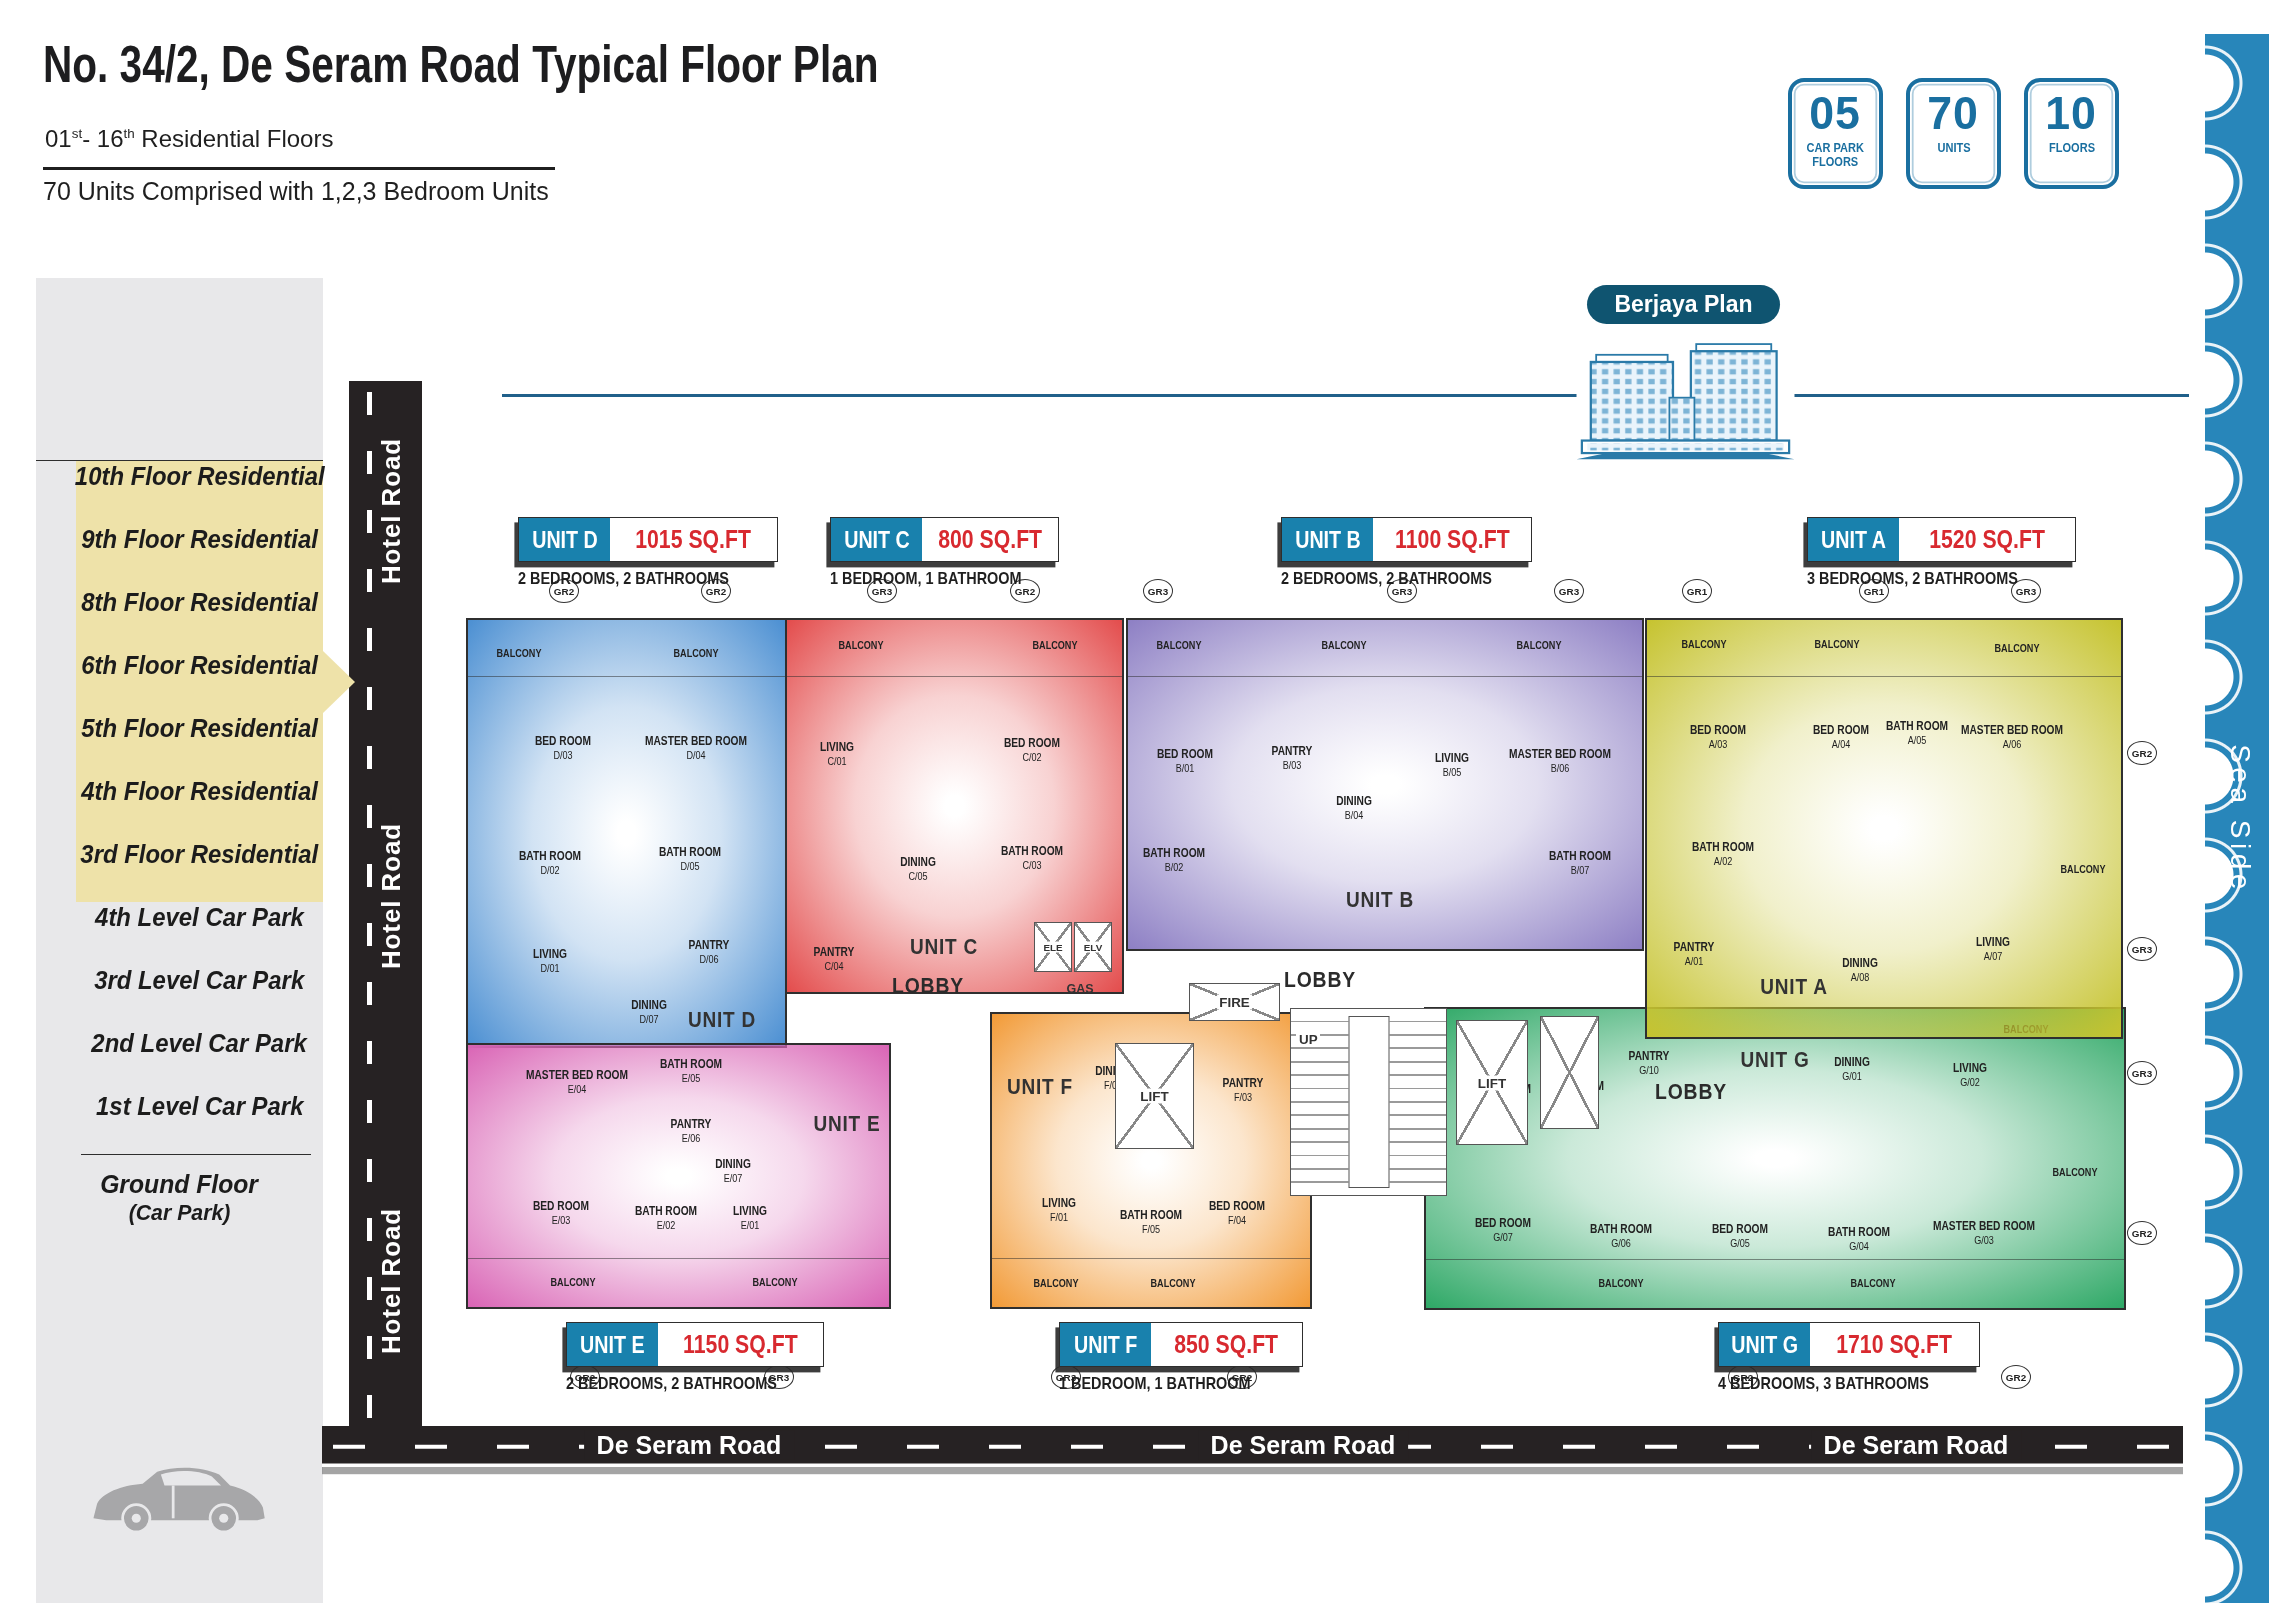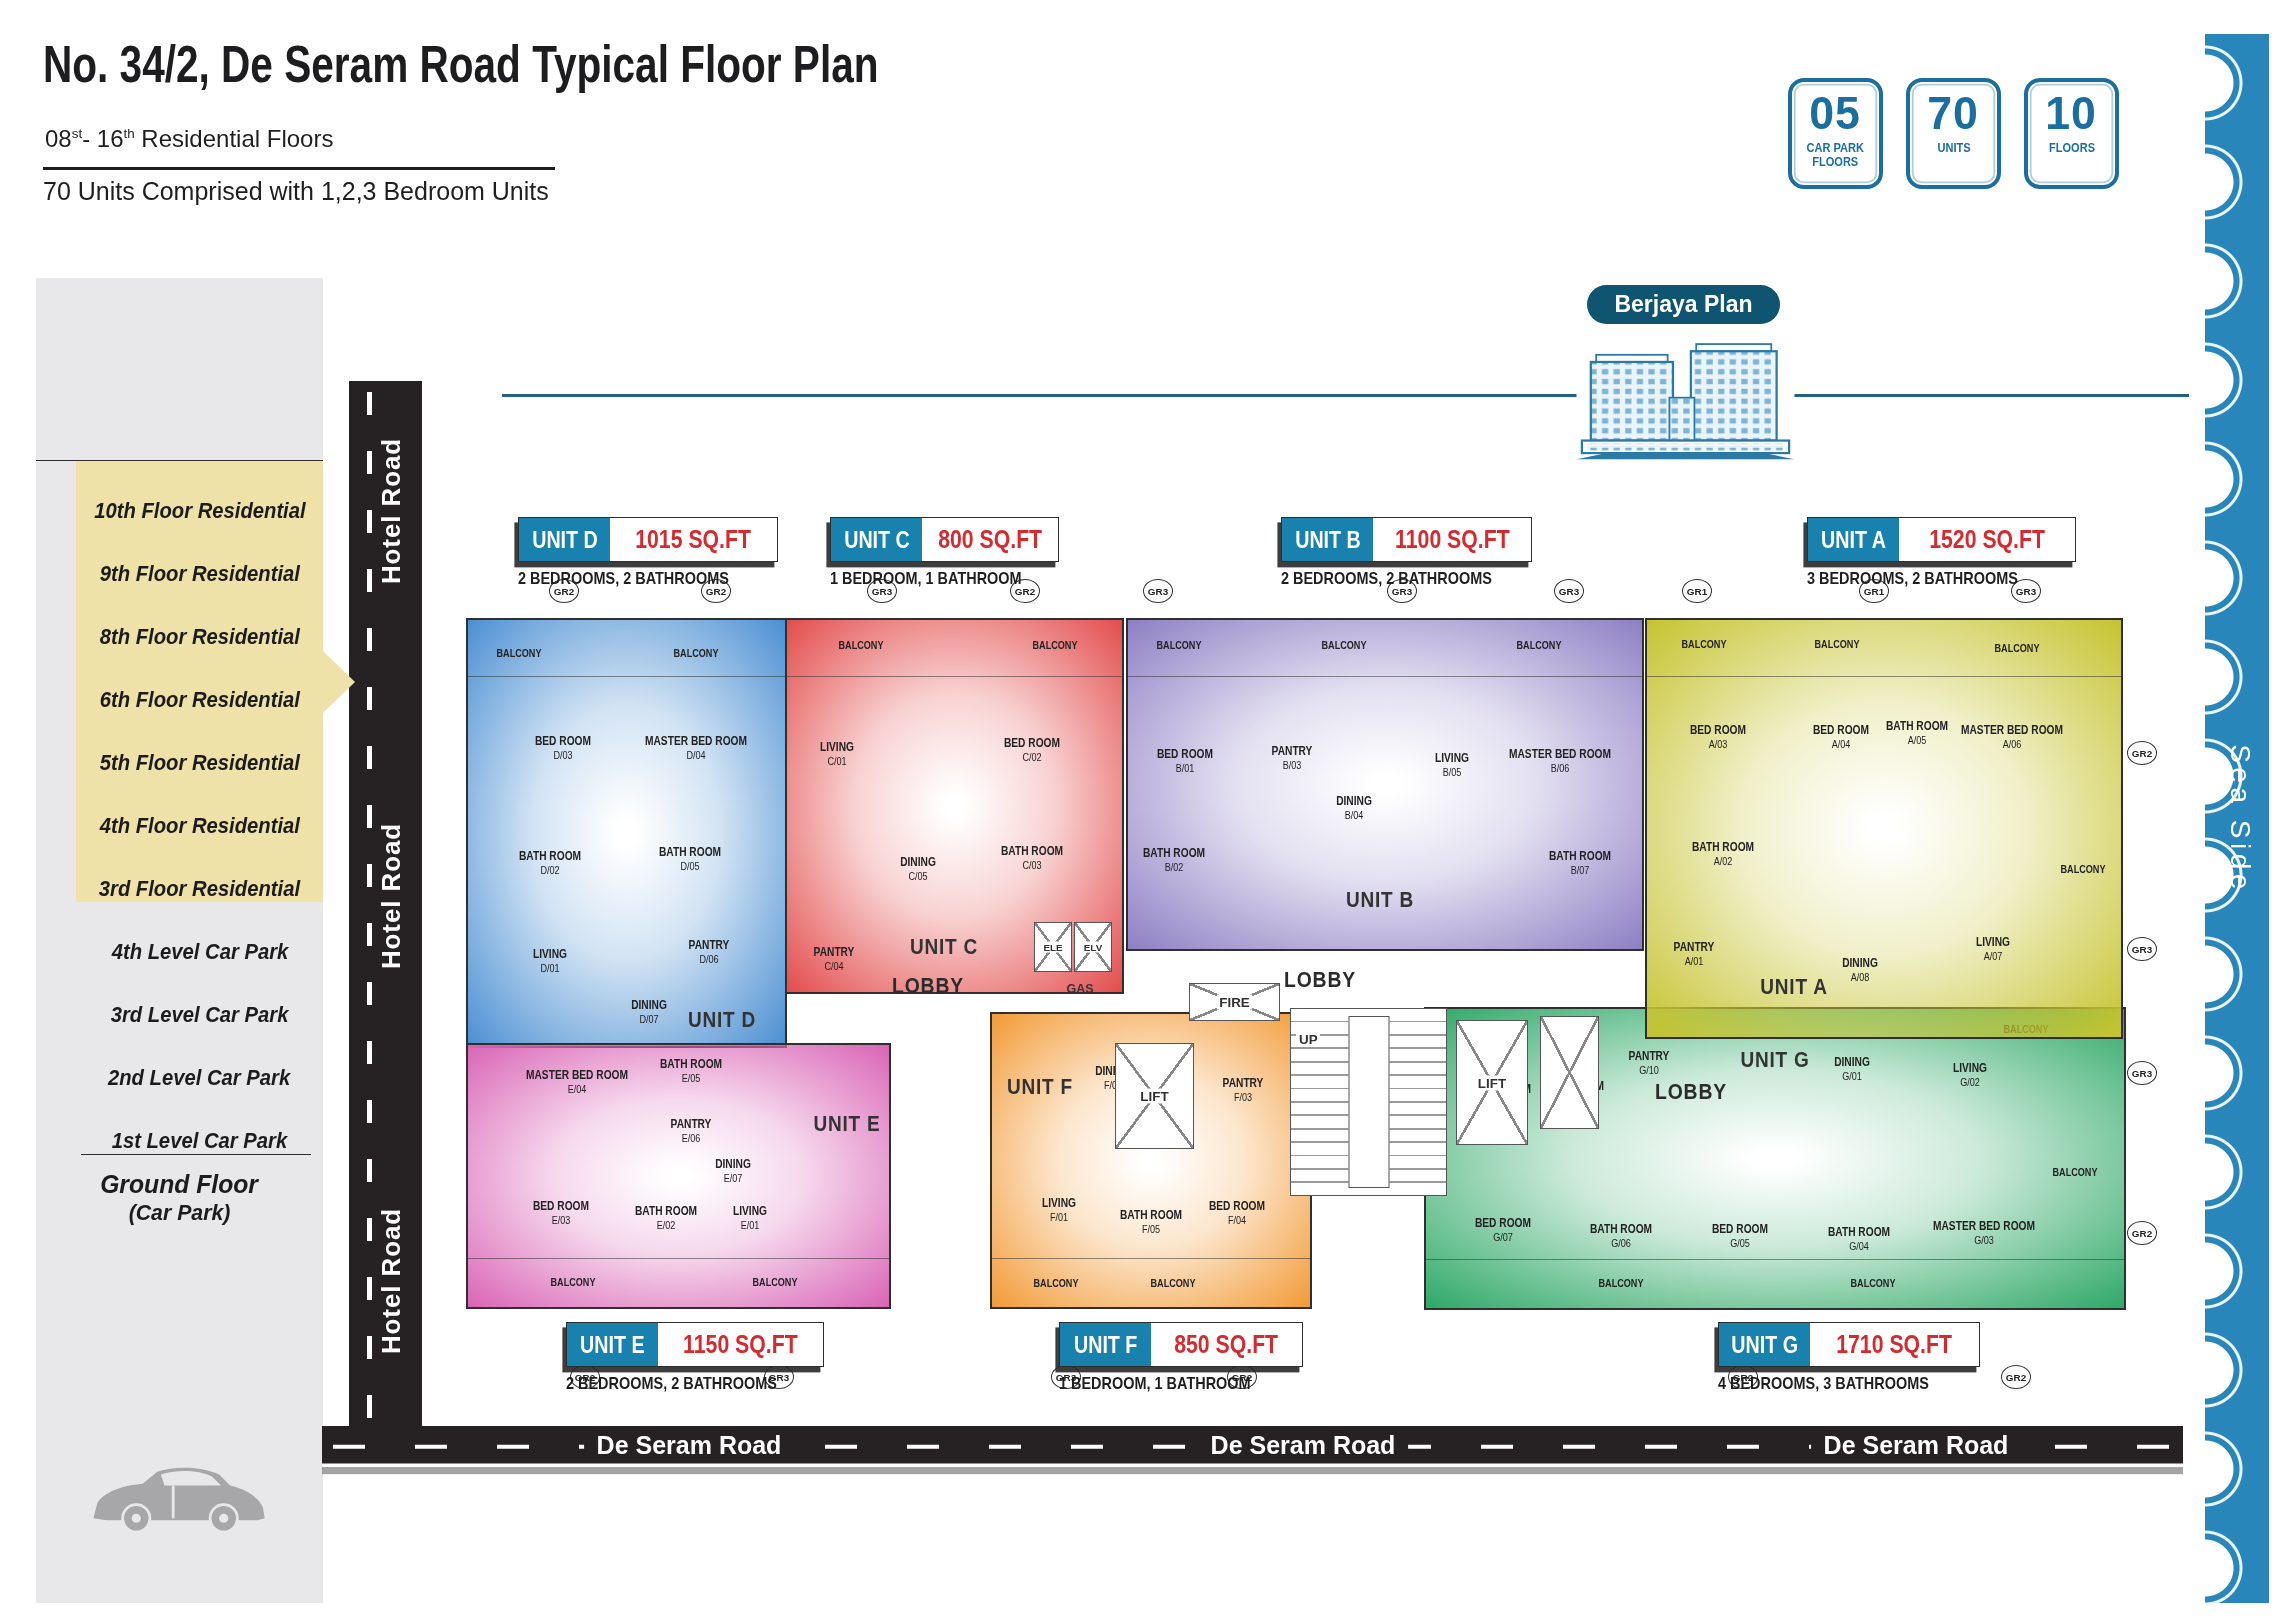--- a/index.html
+++ b/index.html
@@ -18,22 +18,22 @@
          box-sizing:border-box;display:flex;flex-direction:column;align-items:center;padding-top:7.2px;
          box-shadow:inset 0 0 0 1.8px #ffffff,inset 0 0 0 3.6px rgba(26,111,160,.35);}
   .badge-num{font-size:47px;font-weight:bold;color:#1a6fa0;line-height:1;transform:scaleX(.95);letter-spacing:0.9px;}
   .badge-label{margin-top:6.3px;font-size:12px;font-weight:bold;color:#1a6fa0;text-align:center;
                line-height:1.12;transform:scaleX(.92);}
   
   .sidebar{position:absolute;left:36px;top:278px;width:287px;height:1325px;background:#e8e8ea;}
   .pool{height:182px;display:flex;flex-direction:column;align-items:center;justify-content:flex-start;padding-top:12.5px;box-sizing:border-box;}
   .pool-text{font-size:25px;font-weight:bold;font-style:italic;color:#1c1c1c;text-align:center;line-height:1.25;transform:scaleX(.95);}
   .floor-stack{position:absolute;top:182px;left:0;right:0;border-top:1.8px solid #2e2e2e;}
-  .floor-row{height:63px;display:flex;align-items:flex-end;justify-content:center;position:relative;
-             font-size:22px;font-weight:bold;font-style:italic;color:#1c1c1c;margin-left:40px;}
+  .floor-row{height:63px;display:flex;align-items:flex-start;justify-content:center;position:relative;
+             font-size:26px;font-weight:bold;font-style:italic;color:#1c1c1c;margin-left:40px;}
   .floor-row>span{transform:scaleX(.92);white-space:nowrap;}
   .floor-row::after{content:"";position:absolute;bottom:-0.9px;left:5.4px;right:12.5px;border-bottom:1.8px solid #2e2e2e;}
   .floor-row.res{background:#eee2a9;}
   .floor-row.car{background:#e8e8ea;}
   .floor-row.hl::before{content:"";position:absolute;right:-32px;top:50%;transform:translateY(-50%);
              border-left:32px solid #eee2a9;border-top:31px solid transparent;border-bottom:31px solid transparent;z-index:4;}
   .ground-row{height:87px;display:flex;flex-direction:column;align-items:center;justify-content:center;background:#e8e8ea;
               font-weight:bold;font-style:italic;color:#1c1c1c;}
   .ground-row .g1{font-size:26px;transform:scaleX(.95);}
   .ground-row .g2{font-size:22.4px;transform:scaleX(.95);}
@@ -101,21 +101,21 @@
   .lobby-label{position:absolute;transform:translate(-50%,-50%) scaleX(.9);font-size:21.5px;font-weight:bold;
      color:#2b2b2b;letter-spacing:0.9px;z-index:2;}
   .gr{position:absolute;width:30px;height:24px;border:1.8px solid #333;border-radius:50%;background:#fff;
      display:flex;align-items:center;justify-content:center;font-size:9.9px;font-weight:bold;color:#222;
      transform:translate(-50%,-50%);z-index:3;box-sizing:border-box;}
 </style>
 </head>
 <body>
 
 <div class="title">No. 34/2, De Seram Road Typical Floor Plan</div>
-<div class="subtitle"><span>08</span><sup>st</sup><span>- 16</span><sup>th</sup><span> Residential Floors</span></div>
+<div class="subtitle"><span>01</span><sup>st</sup><span>- 16</span><sup>th</sup><span> Residential Floors</span></div>
 <div class="header-line"></div>
 <div class="units-line">70 Units Comprised with 1,2,3 Bedroom Units</div>
 
 <div class="badges">
     <div class="badge">
       <div class="badge-num">05</div>
       <div class="badge-label"><span>CAR PARK</span><br><span>FLOORS</span></div>
     </div>
     <div class="badge">
       <div class="badge-num">70</div>

